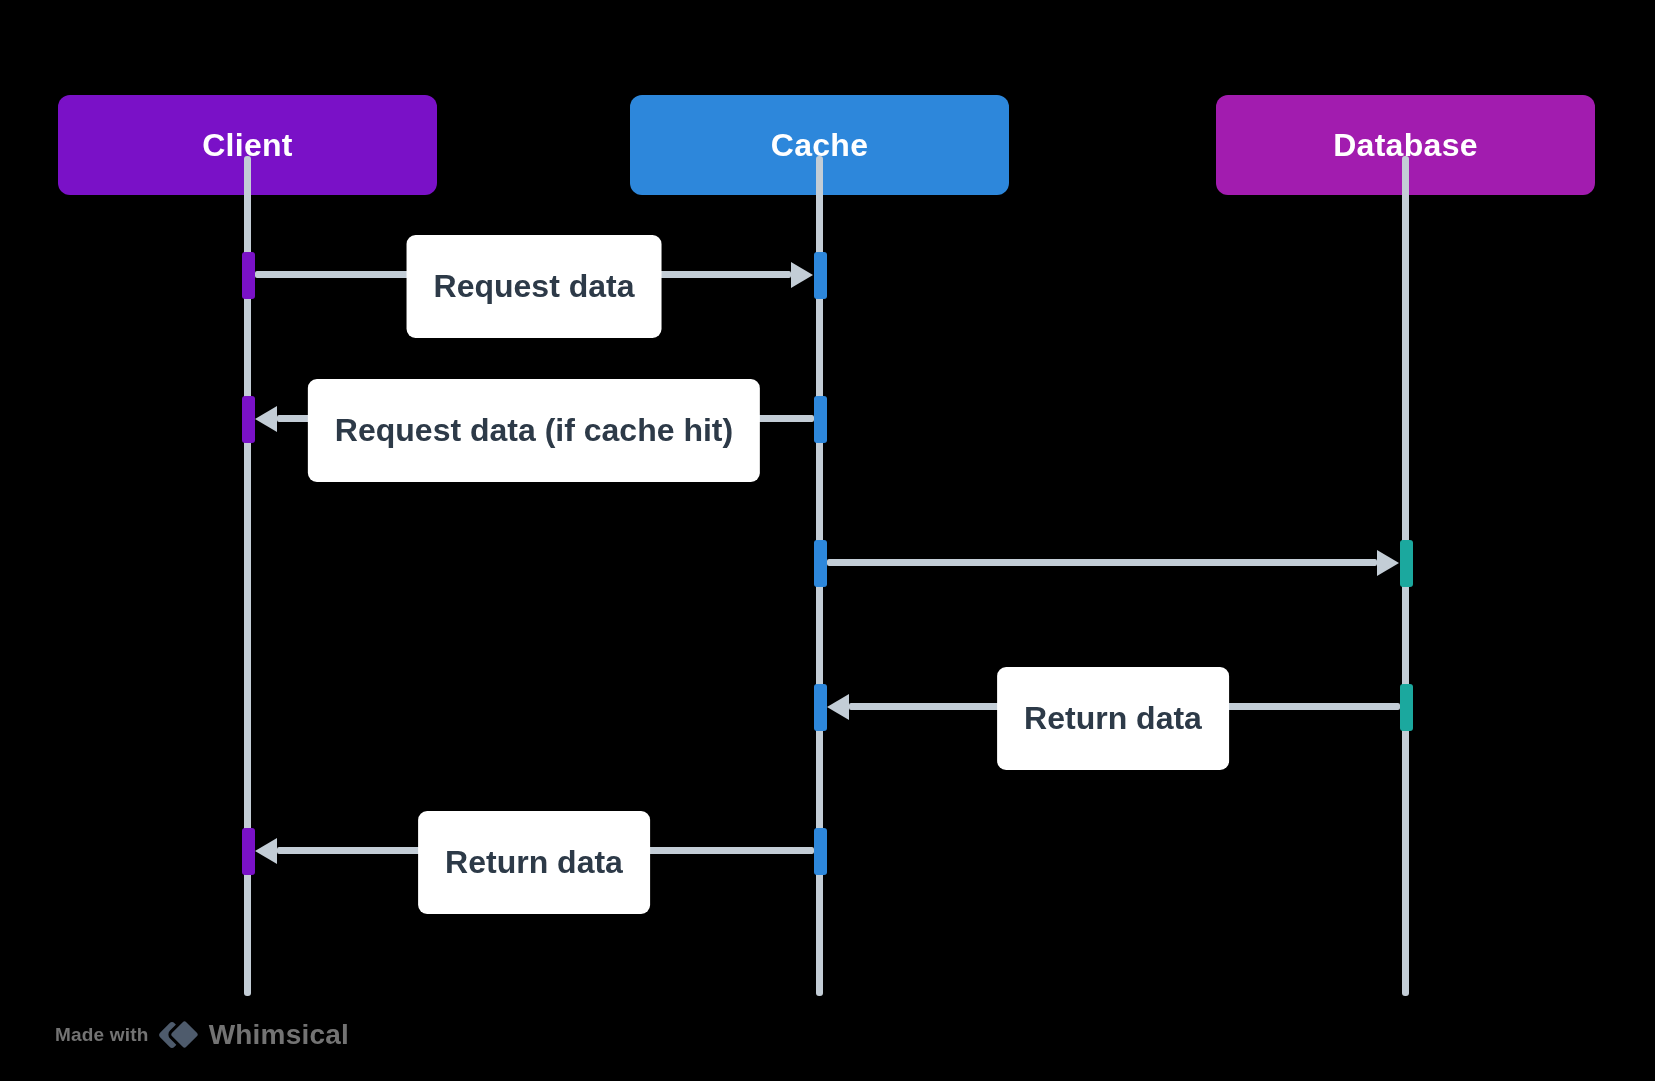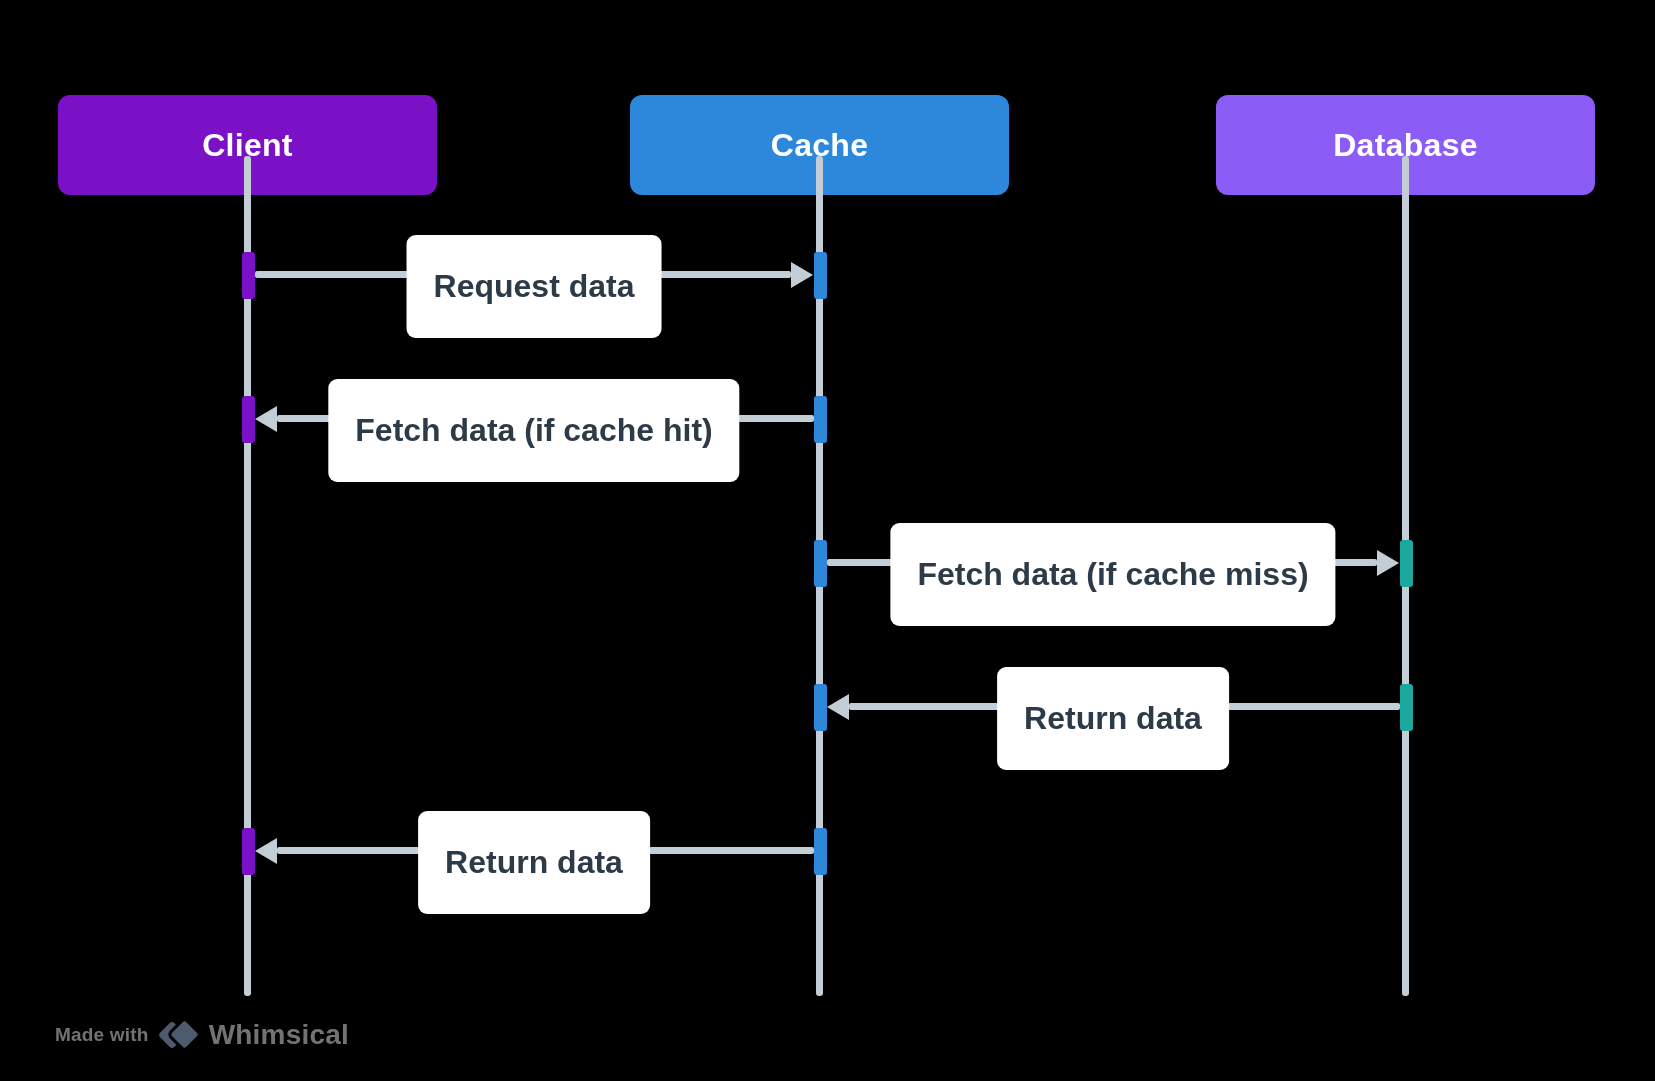--- a/index.html
+++ b/index.html
@@ -10,21 +10,21 @@
   .canvas{position:absolute;inset:0;}
 
   
   .actor-header{
     position:absolute;top:56px;width:379px;height:100px;border-radius:12px;
     display:flex;align-items:center;justify-content:center;
     color:#fff;font-size:32px;font-weight:700;letter-spacing:.3px;margin-top:39px;
   }
   .hdr-client{background:#7A11C7;}
   .hdr-cache{background:#2D87DB;align-items:center;}
-  .hdr-db{background:#8b5cf6;justify-content:center;}
+  .hdr-db{background:#a21caf;justify-content:center;}
 
   
   .lifeline{
     position:absolute;top:156px;height:840px;width:7px;
     background:#C3CDD6;border-radius:3px;
   }
 
   
   .bar{position:absolute;width:13px;height:47px;border-radius:3px;}
   .bar-client{background:#7A11C7;}
@@ -78,30 +78,27 @@
   <div class="arrow-head right" style="left:791px;top:262px"></div>
   <div class="msg-label" style="left:534px;top:235px">
     <span>Request data</span>
   </div>
 
   <div class="bar bar-client" style="left:242px;top:396px"></div>
   <div class="bar bar-cache" style="left:814px;top:396px"></div>
   <div class="arrow-head left" style="left:255px;top:406px"></div>
   <div class="arrow-line" style="left:277px;top:415px;width:537px"></div>
   <div class="msg-label" style="left:534px;top:379px">
-    <span>Fetch data (if cache hit)</span>
+    <span>Request data (if cache hit)</span>
   </div>
 
   <div class="bar bar-cache" style="left:814px;top:540px"></div>
   <div class="bar bar-db" style="left:1400px;top:540px"></div>
   <div class="arrow-line" style="left:827px;top:559px;width:550px"></div>
   <div class="arrow-head right" style="left:1377px;top:550px"></div>
-  <div class="msg-label" style="left:1113px;top:523px">
-    <span>Fetch data (if cache miss)</span>
-  </div>
 
   <div class="bar bar-cache" style="left:814px;top:684px"></div>
   <div class="bar bar-db" style="left:1400px;top:684px"></div>
   <div class="arrow-head left" style="left:827px;top:694px"></div>
   <div class="arrow-line" style="left:849px;top:703px;width:551px"></div>
   <div class="msg-label" style="left:1113px;top:667px">
     <span>Return data</span>
   </div>
 
   <div class="bar bar-client" style="left:242px;top:828px"></div>

